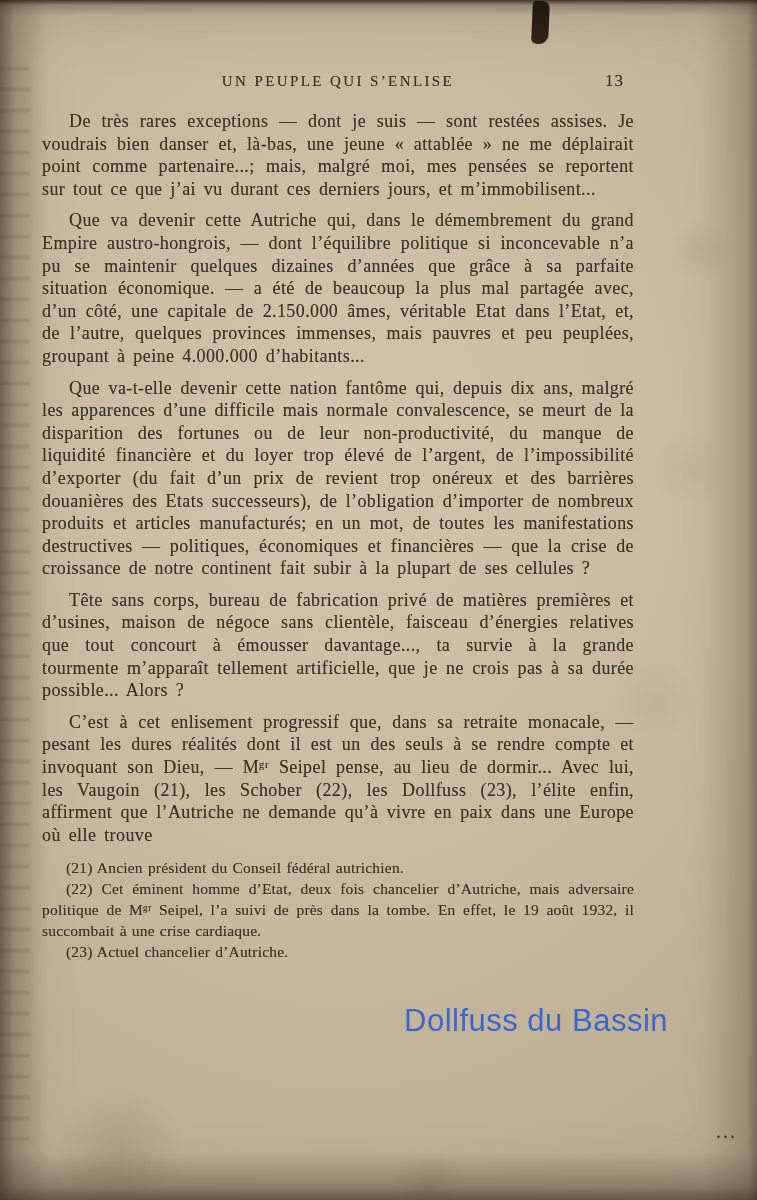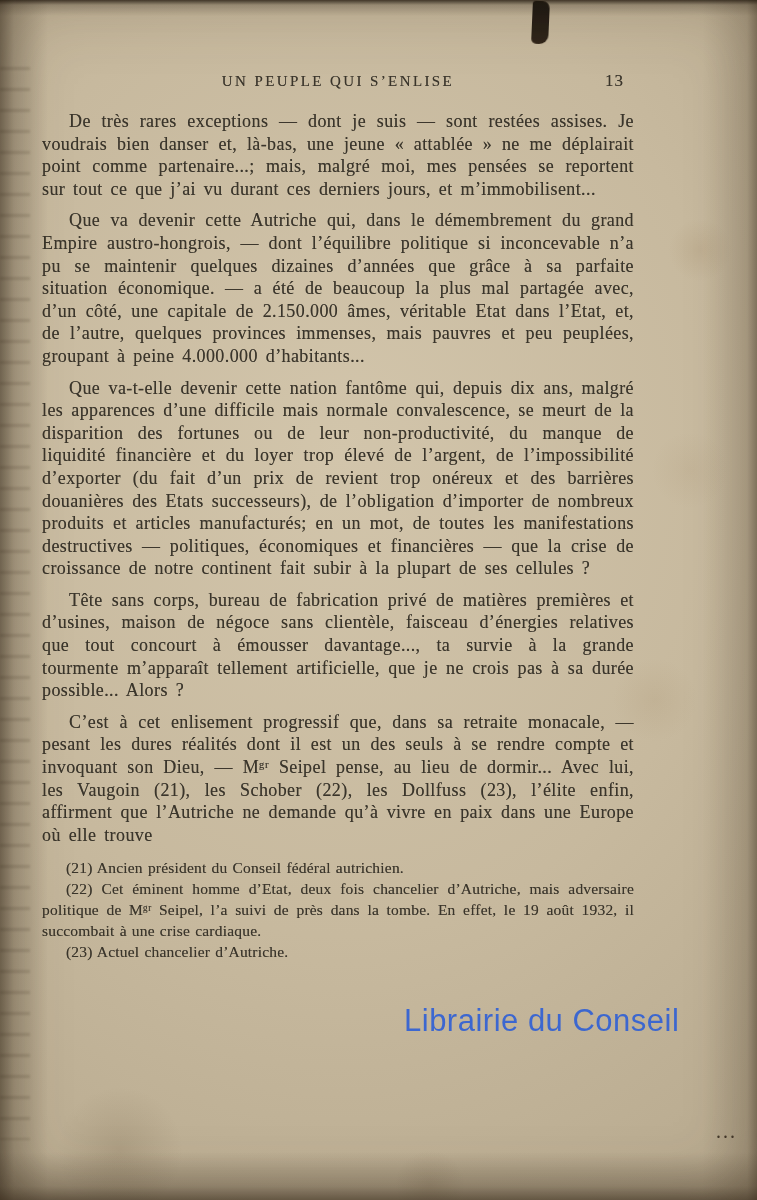--- a/index.html
+++ b/index.html
@@ -131,18 +131,18 @@
         <p>C’est à cet enlisement progressif que, dans sa retraite monacale, — pesant les dures réalités dont il est un des seuls à se rendre compte et invoquant son Dieu, — Mᵍʳ Seipel pense, au lieu de dormir... Avec lui, les Vaugoin (21), les Schober (22), les Dollfuss (23), l’élite enfin, affirment que l’Autriche ne demande qu’à vivre en paix dans une Europe où elle trouve</p>
       </div>
 
     <div class="footnotes">
         <p>(21) Ancien président du Conseil fédéral autrichien.</p>
         <p>(22) Cet éminent homme d’Etat, deux fois chancelier d’Autriche, mais adversaire politique de Mᵍʳ Seipel, l’a suivi de près dans la tombe. En effet, le 19 août 1932, il succombait à une crise cardiaque.</p>
         <p>(23) Actuel chancelier d’Autriche.</p>
       </div>
   </div>
 
-  <div class="watermark">Librairie du Conseil</div>
+  <div class="watermark">Dollfuss du Bassin</div>
 
   <div class="corner-dots">...</div>
 
   <div class="vignette"></div>
 </div>
 
 </body></html>

